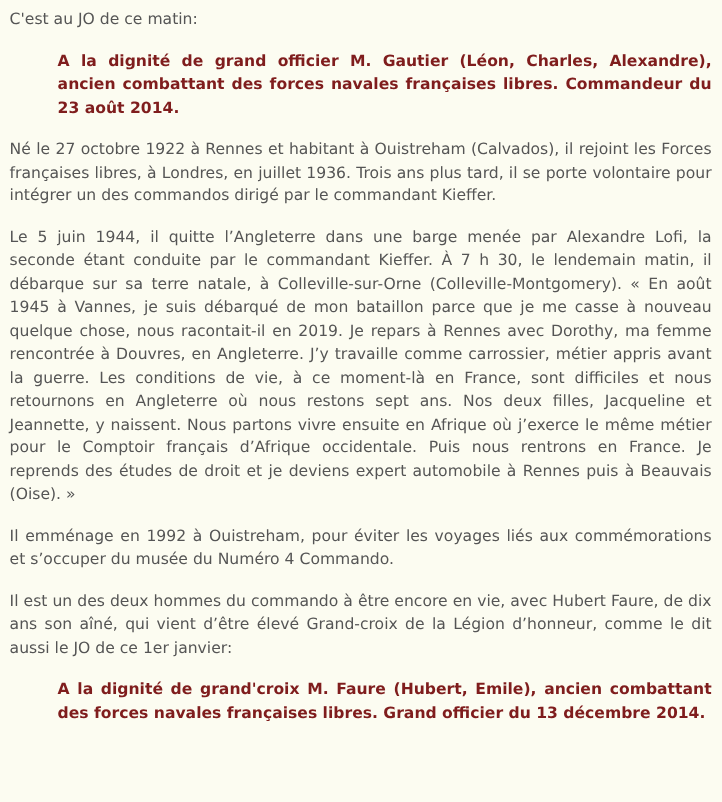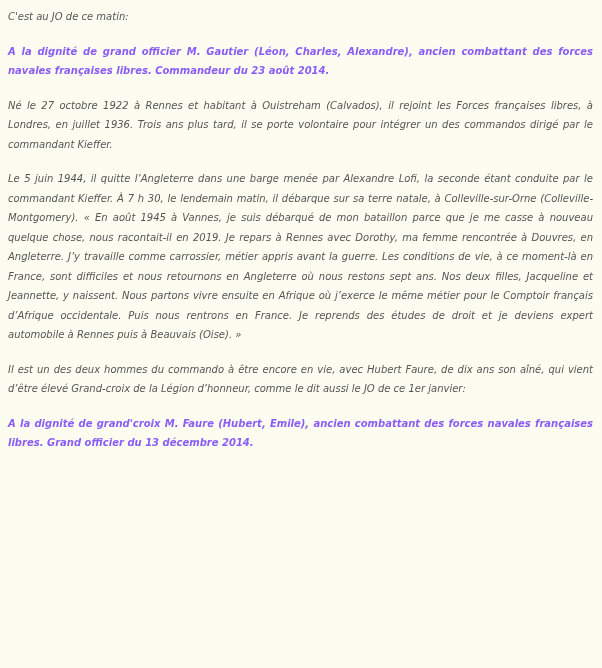--- a/index.html
+++ b/index.html
@@ -11,44 +11,45 @@
     min-height: 668px;
     background: #fcfcf1;
     font-family: "DejaVu Sans", "Liberation Sans", sans-serif;
     box-sizing: border-box;
   }
   .article {
     padding: 7px 9px 10px 8px;
   }
   .article p {
     margin: 0 0 15px 0;
-    font-size: 10px;
+    font-size: 13px;
     line-height: 19.5px;
     text-align: justify;
     color: #555555;
-    font-style: italic;
   }
   .article p.highlight {
-    color: #8b5cf6;
+    color: #7f1d1d;
     font-weight: bold;
+    margin-left: 40px;
   }
   .article p:last-child {
     margin-bottom: 0;
   }
 </style>
 </head>
 <body>
 
 <div class="article">
   <p class="normal">C'est au JO de ce matin:</p>
 
   <p class="highlight">A la dignité de grand officier M. Gautier (Léon, Charles, Alexandre), ancien combattant des forces navales françaises libres. Commandeur du 23 août 2014.</p>
 
 
   <p class="normal">Né le 27 octobre 1922 à Rennes et habitant à Ouistreham (Calvados), il rejoint les Forces françaises libres, à Londres, en juillet 1936. Trois ans plus tard, il se porte volontaire pour intégrer un des commandos dirigé par le commandant Kieffer.</p>
 
   <p class="normal">Le 5 juin 1944, il quitte l’Angleterre dans une barge menée par Alexandre Lofi, la seconde étant conduite par le commandant Kieffer. À 7 h 30, le lendemain matin, il débarque sur sa terre natale, à Colleville-sur-Orne (Colleville-Montgomery). « En août 1945 à Vannes, je suis débarqué de mon bataillon parce que je me casse à nouveau quelque chose, nous racontait-il en 2019. Je repars à Rennes avec Dorothy, ma femme rencontrée à Douvres, en Angleterre. J’y travaille comme carrossier, métier appris avant la guerre. Les conditions de vie, à ce moment-là en France, sont difficiles et nous retournons en Angleterre où nous restons sept ans. Nos deux filles, Jacqueline et Jeannette, y naissent. Nous partons vivre ensuite en Afrique où j’exerce le même métier pour le Comptoir français d’Afrique occidentale. Puis nous rentrons en France. Je reprends des études de droit et je deviens expert automobile à Rennes puis à Beauvais (Oise). »</p>
 
+  <p class="normal">Il emménage en 1992 à Ouistreham, pour éviter les voyages liés aux commémorations et s’occuper du musée du Numéro 4 Commando.</p>
 
   <p class="normal">Il est un des deux hommes du commando à être encore en vie, avec Hubert Faure, de dix ans son aîné, qui vient d’être élevé Grand-croix de la Légion d’honneur, comme le dit aussi le JO de ce 1er janvier:</p>
 
   <p class="highlight">A la dignité de grand'croix M. Faure (Hubert, Emile), ancien combattant des forces navales françaises libres. Grand officier du 13 décembre 2014.</p>
 </div>
 
 </body></html>

